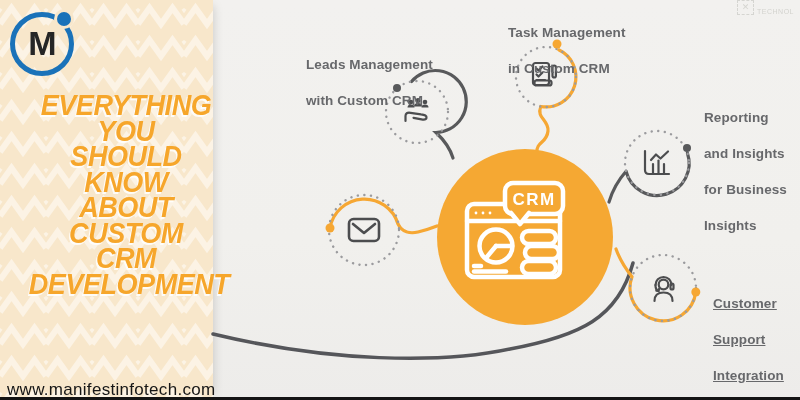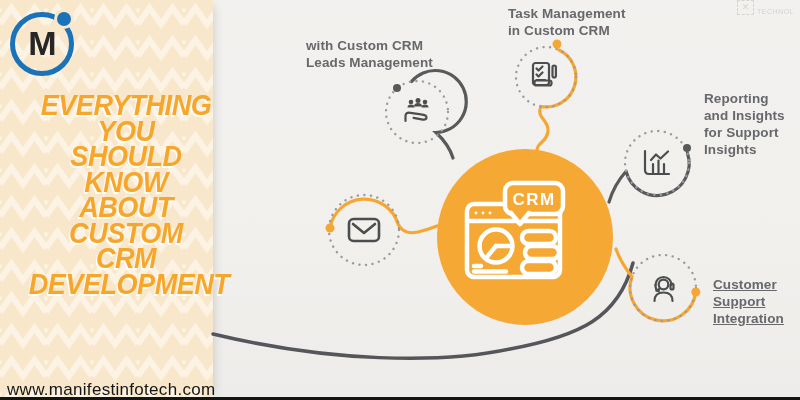--- a/index.html
+++ b/index.html
@@ -23,21 +23,21 @@
              justify-content:center;font-size:9px;line-height:9px;color:#cfcfca;}
   .watermark .wm-text{font-size:7px;letter-spacing:.5px;margin-top:8px;color:#cbcbc6;}
   
   .title{position:absolute;left:0;top:92px;width:216px;text-align:center;color:#f6a62b;
          font-weight:bold;font-style:italic;font-size:30px;line-height:25.5px;
          text-shadow:-1.5px 1.5px 0 rgba(255,255,255,.85);padding-left:18px;}
   .title span{display:block;transform:scaleX(.9);letter-spacing:-.5px;white-space:nowrap;}
   
   .label{position:absolute;color:#67686b;font-size:13.5px;line-height:17px;font-weight:bold;
          letter-spacing:.1px;}
-  .label span{display:block;}
+  .label span{display:block;margin-top:19px;}
   
   .footer-url{position:absolute;left:7px;top:380px;font-size:17px;color:#161616;letter-spacing:.3px;}
   .footer-bar{position:absolute;left:0;bottom:0;width:800px;height:3px;background:#141414;}
   .diagram{position:absolute;left:0;top:0;}
 </style>
 </head>
 <body>
 
 <div class="stage">
 
@@ -158,31 +158,31 @@
       <path d="M8.5,17 l-2.2,-0.4 M8.5,17 l0.6,-2.2"></path>
     </g>
 
     <g transform="translate(349,217)" stroke="#4c4d4f" stroke-width="2.6" fill="none" stroke-linecap="round" stroke-linejoin="round">
       <rect x="0" y="2" width="30" height="22" rx="4.5"></rect>
       <polyline points="4,7 15,16 26,7"></polyline>
     </g>
   </svg>
 
   <div class="label" style="left:306px;top:37px;">
+    <span>Leads Management</span>
     <span>with Custom CRM</span>
-    <span>Leads Management</span>
   </div>
   <div class="label" style="left:508px;top:5px;">
     <span>Task Management</span>
     <span>in Custom CRM</span>
   </div>
   <div class="label" style="left:704px;top:90px;">
     <span>Reporting</span>
     <span>and Insights</span>
-    <span>for Support</span>
+    <span>for Business</span>
     <span>Insights</span>
   </div>
   <div class="label" style="left:713px;top:276px;text-decoration:underline;">
     <span>Customer</span>
     <span>Support</span>
     <span>Integration</span>
   </div>
   <div class="label" style="left:214px;top:150px;">
   </div>
 

